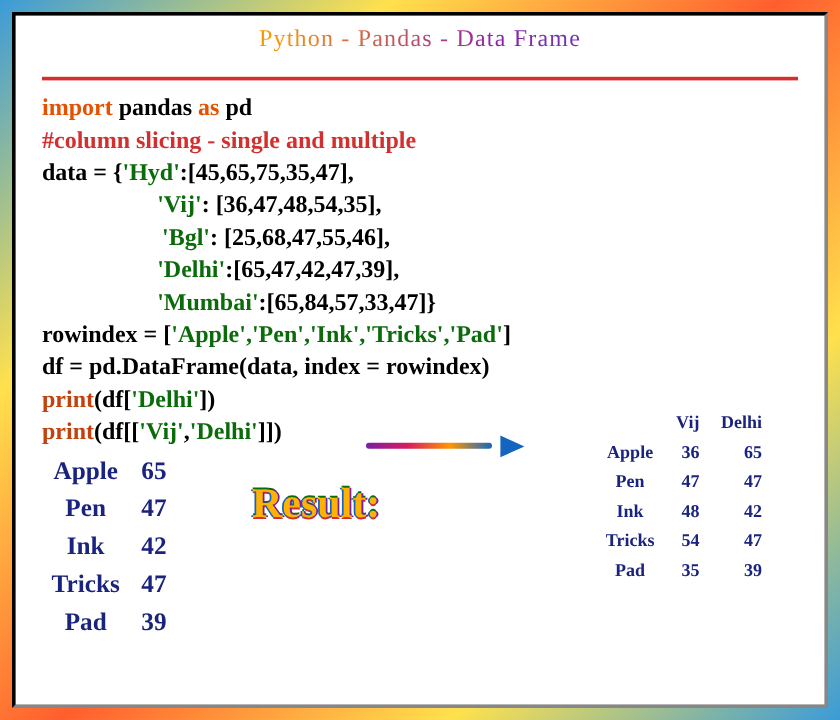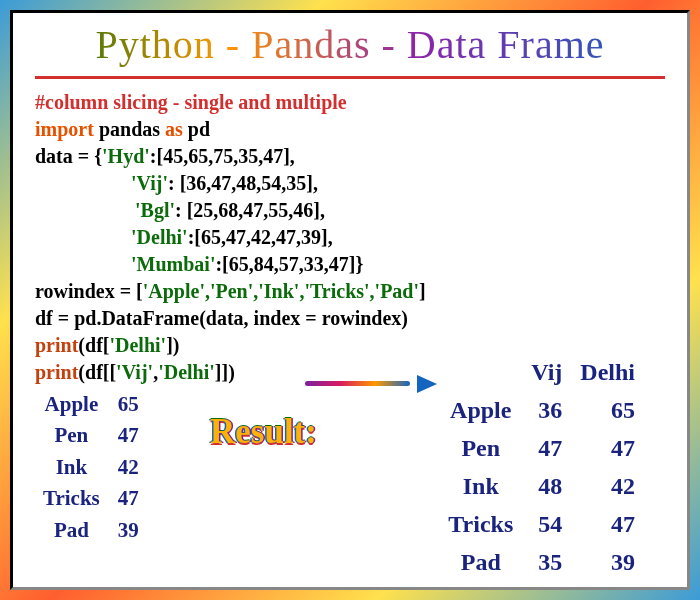--- a/index.html
+++ b/index.html
@@ -1,46 +1,46 @@
 <!DOCTYPE html>
 <html><head>
 <meta charset="utf-8">
 <style>
 body{margin:0;padding:0;width:700px;height:600px;font-family:Georgia,'Times New Roman',serif;background:linear-gradient(135deg,#3b9bd8 0%,#ffe14d 25%,#ff5e2e 50%,#ffe14d 75%,#3b9bd8 100%)}
 .card{position:absolute;top:10px;left:10px;right:10px;bottom:10px;background:#fff;border:3px inset #333;padding:8px 22px 22px;box-sizing:border-box}
-.title{text-align:center;font-size:40px;font-family:Georgia,serif;letter-spacing:1px;padding-bottom:8px;border-bottom:3px solid #d32f2f;margin-bottom:10px;background:linear-gradient(90deg,#0b6b0b 0%,#ff9800 30%,#8e24aa 60%,#1565c0 100%);-webkit-background-clip:text;background-clip:text;-webkit-text-fill-color:transparent}
+.title{text-align:center;font-size:20px;font-family:Georgia,serif;letter-spacing:1px;padding-bottom:20px;border-bottom:3px solid #d32f2f;margin-bottom:10px;background:linear-gradient(90deg,#0b6b0b 0%,#ff9800 30%,#8e24aa 60%,#1565c0 100%);-webkit-background-clip:text;background-clip:text;-webkit-text-fill-color:transparent}
 .code{font-size:20px;line-height:1.35;font-family:Georgia,'Times New Roman',serif;color:#000}
 .red{color:#d32f2f;font-weight:bold}
 .orange{color:#e65100;font-weight:bold}
 .green{color:#0b6b0b;font-weight:bold}
 .purple{color:#c2410c;font-weight:bold}
 .black{color:#000;font-weight:bold}
 .res-area{position:relative;margin-top:4px}
 .out-left{display:inline-block;vertical-align:top;color:#1a237e;font-weight:bold;font-size:21px;line-height:1.4;font-family:Georgia,serif}
-.out-right{position:absolute;right:20px;top:-36px;color:#1a237e;font-weight:bold;font-size:24px;line-height:1.5;font-family:Georgia,serif}
+.out-right{position:absolute;right:20px;top:-36px;color:#1a237e;font-weight:bold;font-size:15px;line-height:1.5;font-family:Georgia,serif}
 .result-label{position:absolute;left:175px;top:22px;font-size:35px;font-weight:bold;font-family:Georgia,serif}
 .result-label .t1{color:#ffb300;text-shadow:1.5px 0 #7b1fa2,-1.5px 0 #1565c0,0 1.5px #d32f2f,0 -1.5px #0b6b0b}
 .arrow{position:absolute;left:270px;top:-16px;width:130px;height:18px}
 .arrow-line{height:5px;width:105px;background:linear-gradient(90deg,#7b1fa2,#d81b60,#ff9800,#1565c0);margin-top:7px;border-radius:3px}
 .arrow-head{position:absolute;right:-2px;top:1px;width:0;height:0;border-left:20px solid #1565c0;border-top:9px solid transparent;border-bottom:9px solid transparent}
 table{border-collapse:collapse}
 td{padding:0 10px 2px 8px;text-align:center}
 td.n{text-align:right}
 </style>
 </head>
 <body>
 
 <div class="card">
   <div class="title">Python - Pandas - Data Frame</div>
 
   <div class="code">
-    <div><span class="red">#column slicing - single and multiple</span></div>
     <div>
       <span class="orange">import</span><span class="black"> pandas </span><span class="orange">as</span><span class="black"> pd</span>
     </div>
+    <div><span class="red">#column slicing - single and multiple</span></div>
     <div><span class="black">data = {</span><span class="green">'Hyd'</span><span class="black">:[45,65,75,35,47],</span></div>
     <div style="padding-left:96px"><span class="green">'Vij'</span><span class="black">: [36,47,48,54,35],</span></div>
     <div style="padding-left:100px"><span class="green">'Bgl'</span><span class="black">: [25,68,47,55,46],</span></div>
     <div style="padding-left:96px"><span class="green">'Delhi'</span><span class="black">:[65,47,42,47,39],</span></div>
     <div style="padding-left:96px"><span class="green">'Mumbai'</span><span class="black">:[65,84,57,33,47]}</span></div>
     <div>
       <span class="black">rowindex = [</span><span class="green">'Apple','Pen','Ink','Tricks','Pad'</span><span class="black">]</span>
     </div>
     <div><span class="black">df = pd.DataFrame(data, index = rowindex)</span></div>
     <div>

